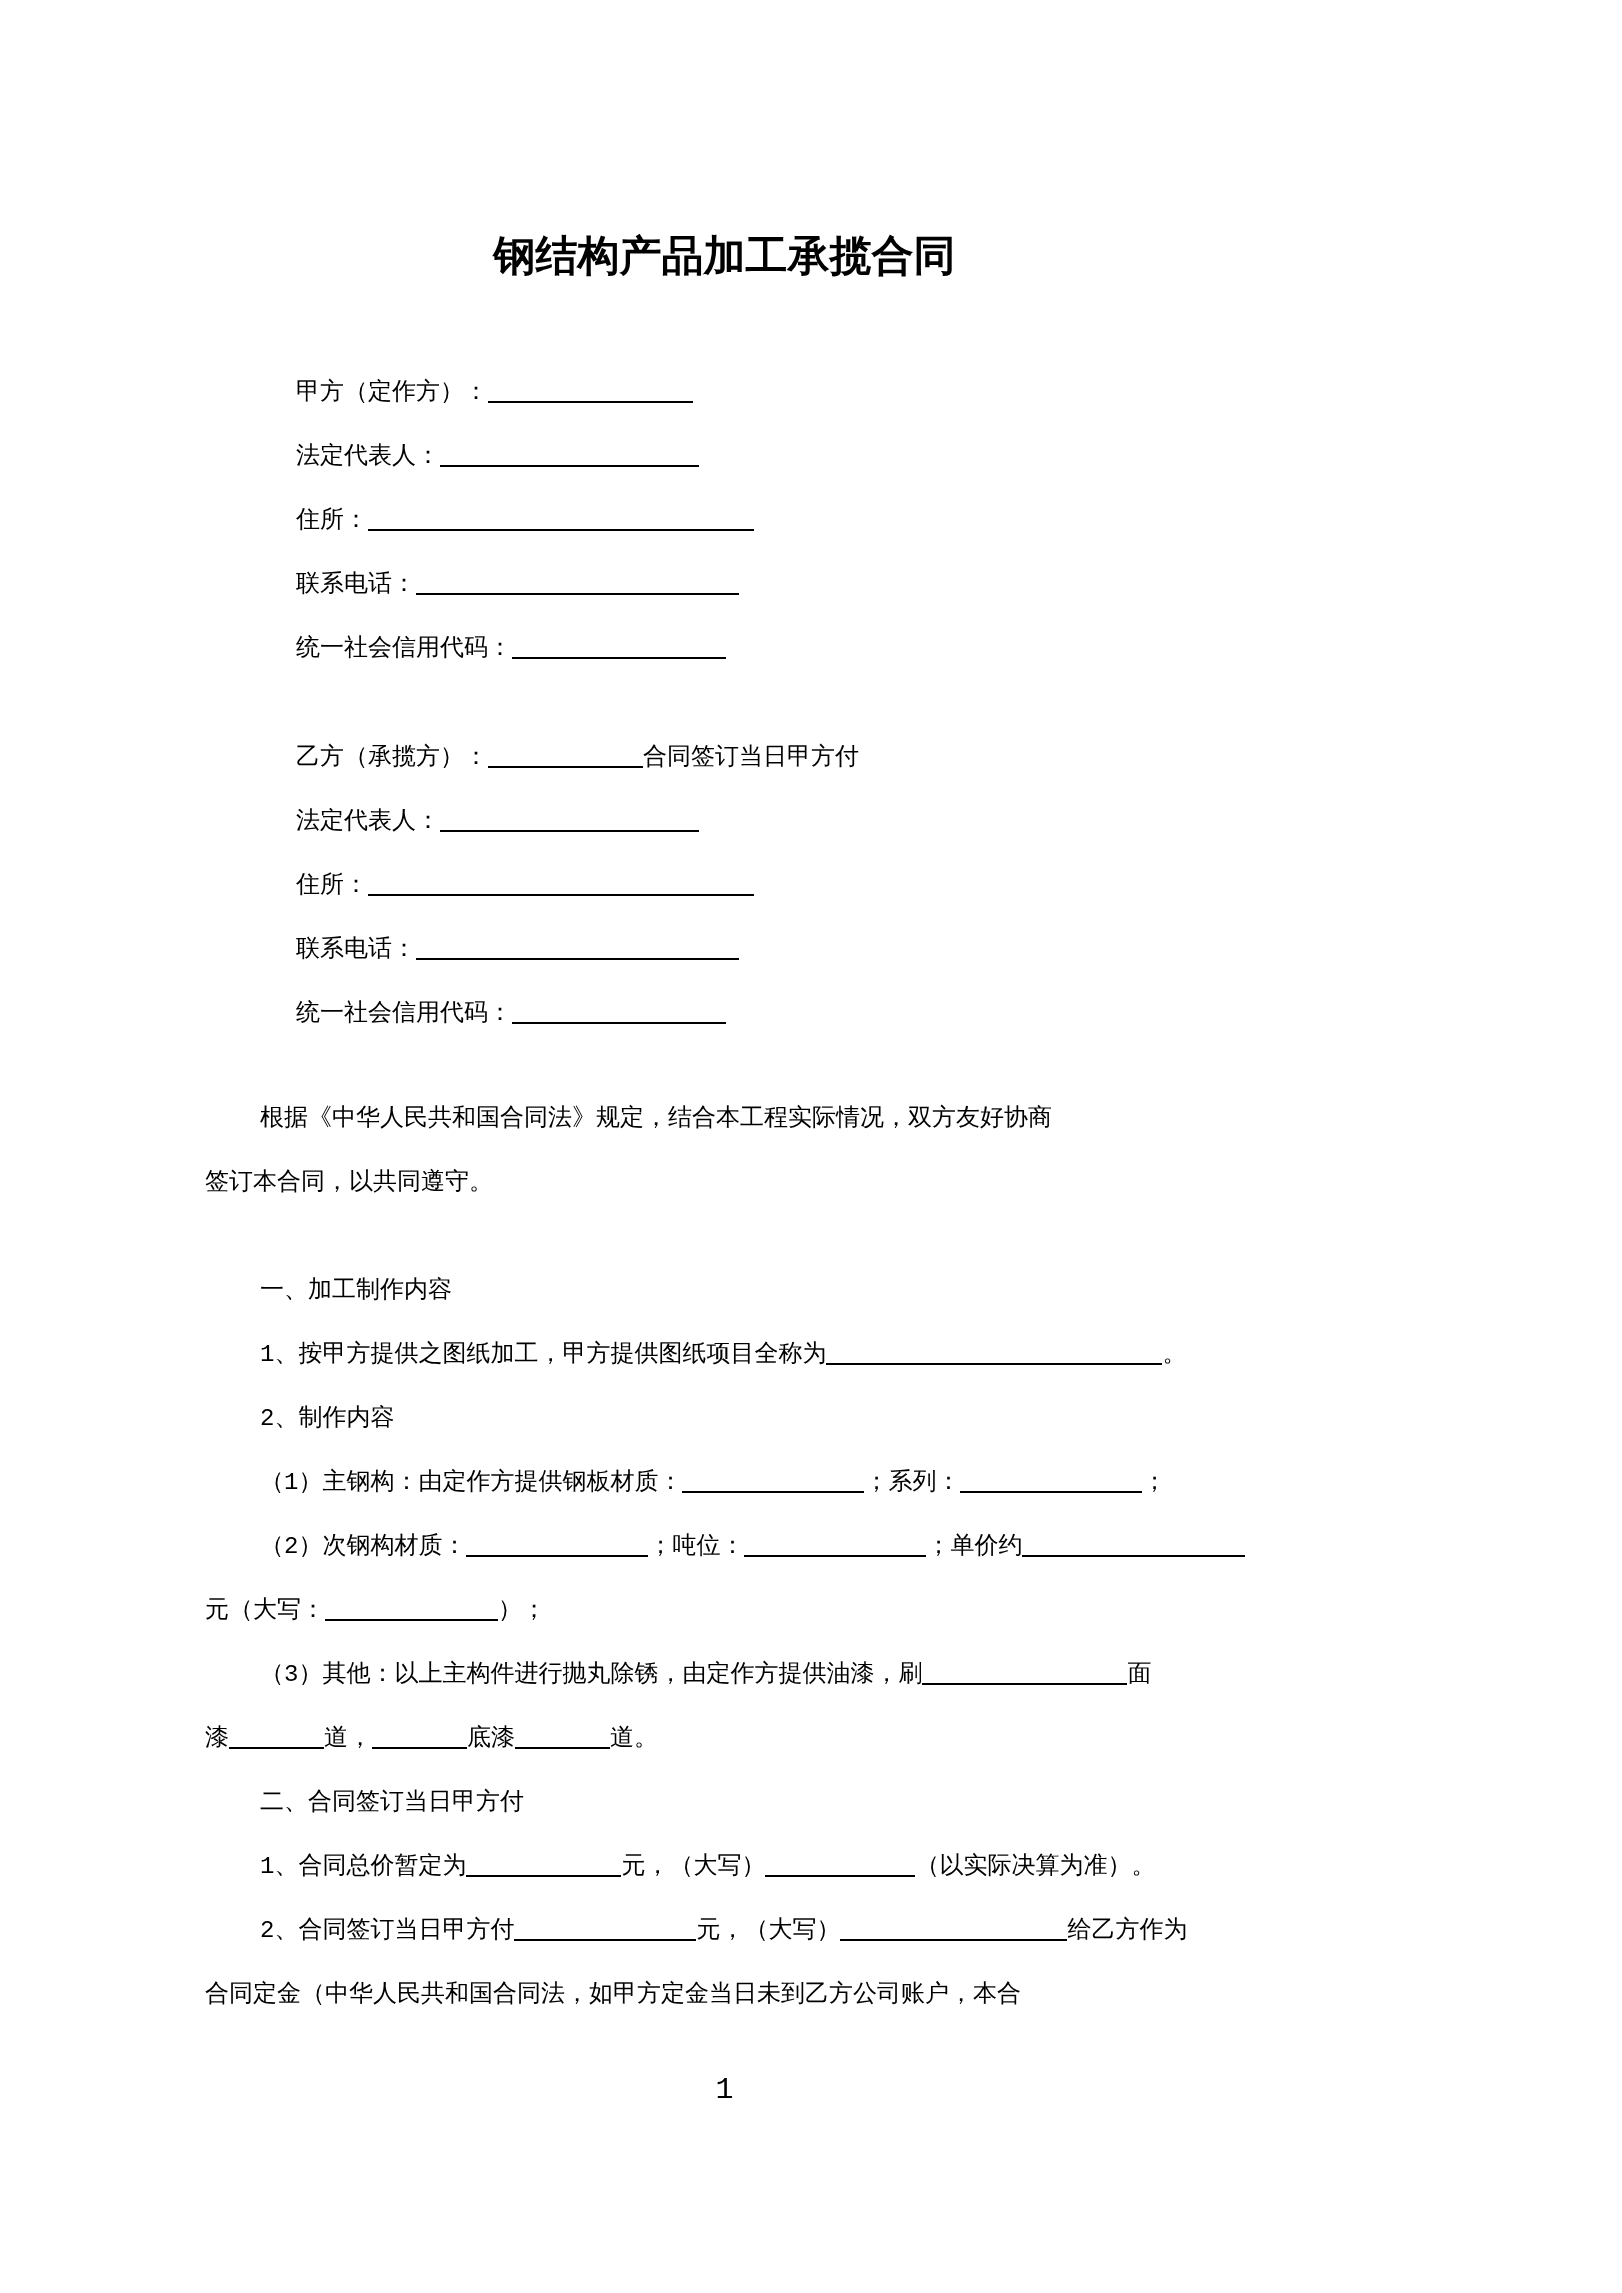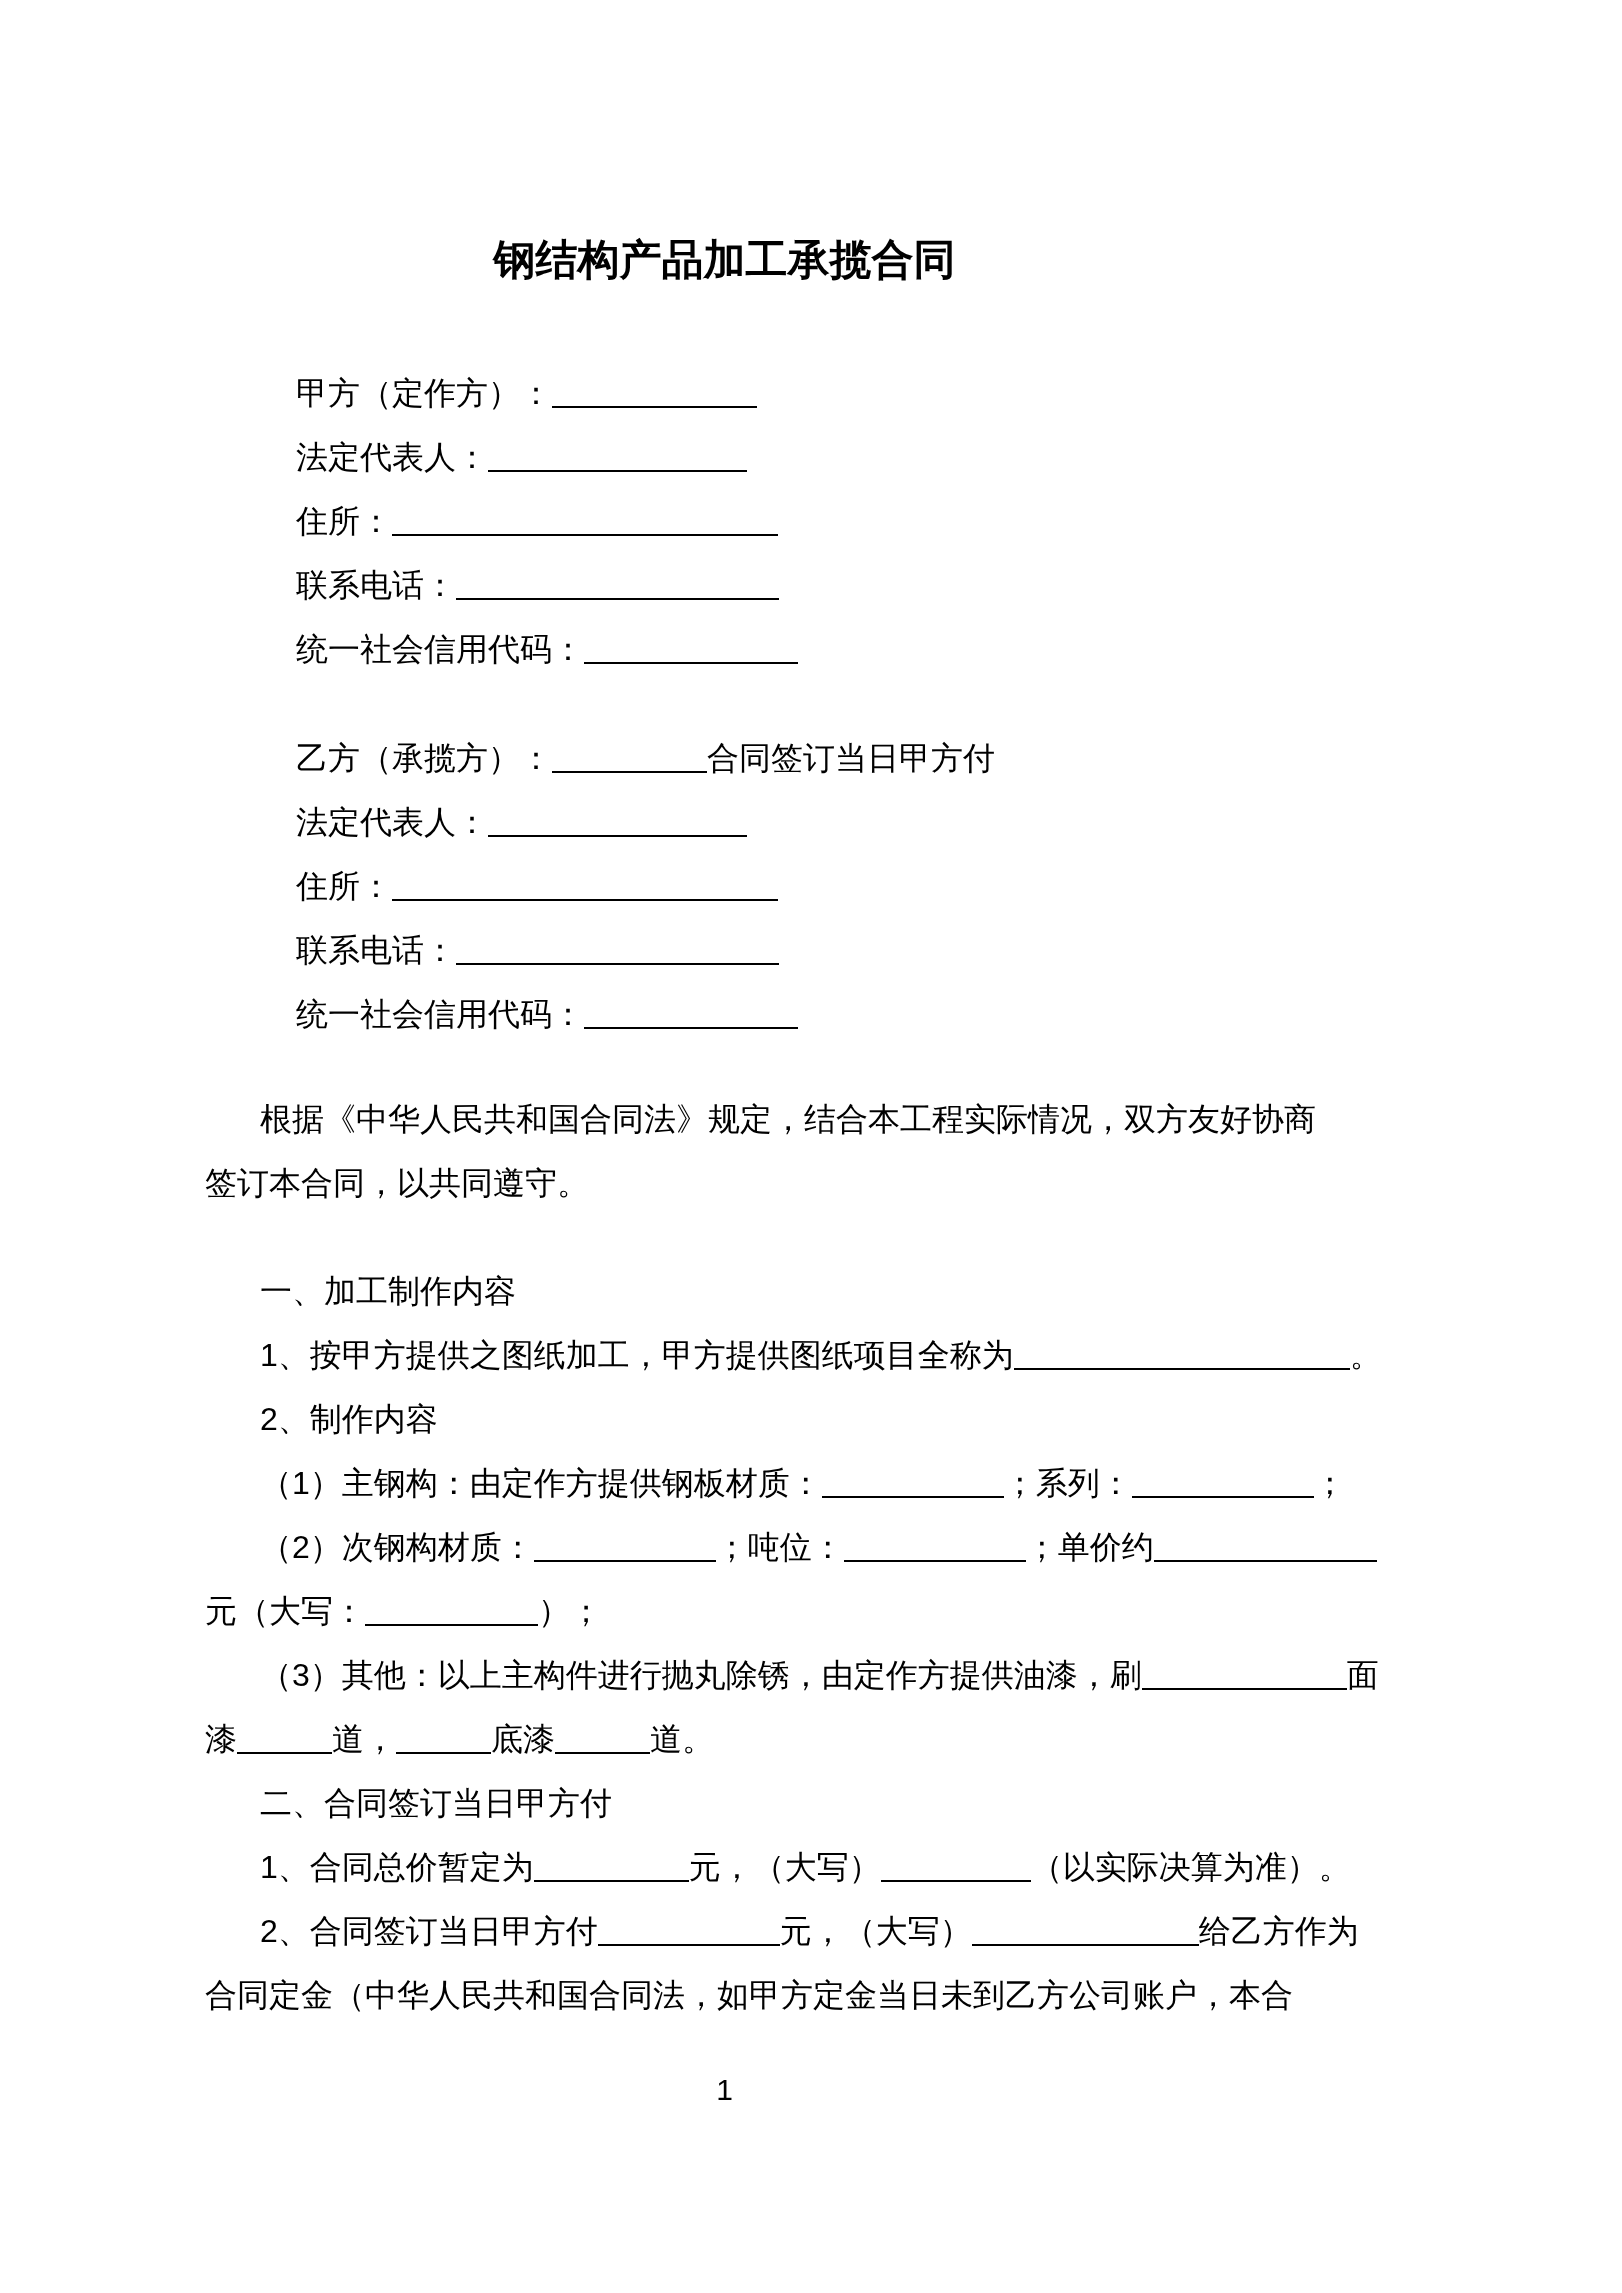--- a/index.html
+++ b/index.html
@@ -3,33 +3,33 @@
 <meta charset="utf-8">
 <style>
   html,body { margin:0; padding:0; background:#ffffff; }
   .page {
     position:relative;
     width:1449px; height:2294px;
     box-sizing:border-box;
     padding-top:232px;
     background:#ffffff;
     color:#000000;
-    font-family:Liberation Sans, sans-serif;
+    font-family:Liberation Mono, monospace;
   }
   .title {
     margin:0;
     font-size:42px;
     font-weight:bold;
     text-align:center;
     line-height:55px;
   }
   .content {
     padding-left:205px;
     padding-right:218px;
-    font-size:32px;
+    font-size:24px;
   }
   .block { margin:0; }
   .block.ba  { margin-top:74px; }
   .block.bb  { margin-top:45px; }
   .block.pre { margin-top:41px; }
   .block.cls { margin-top:44px; }
   .line {
     line-height:64px;
     height:64px;
     white-space:nowrap;

